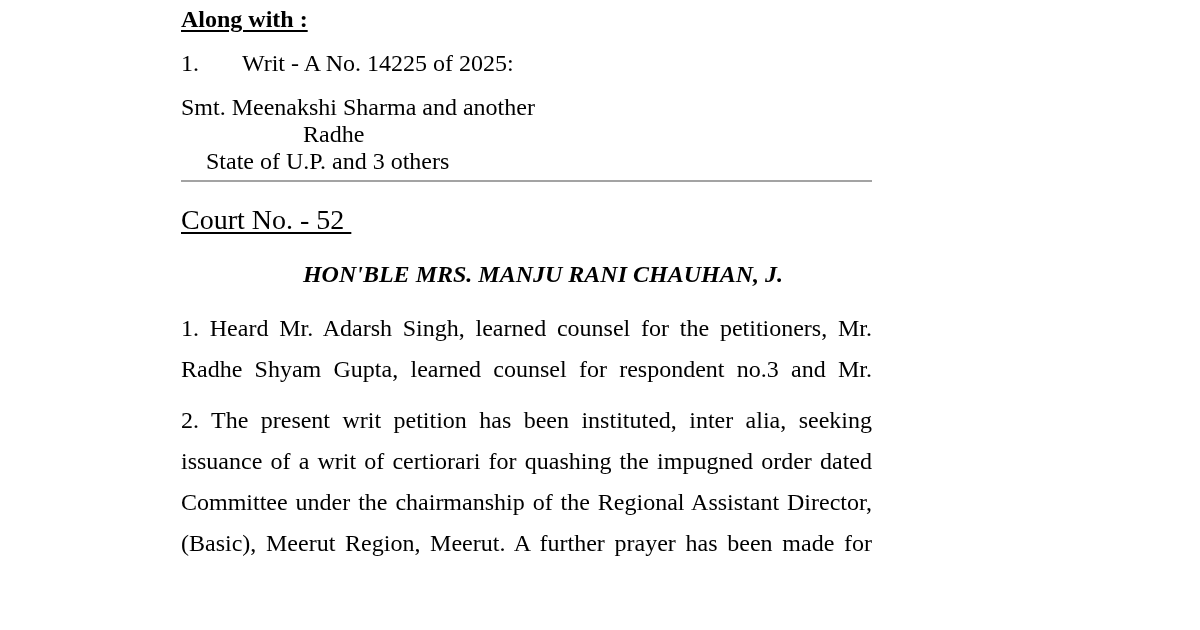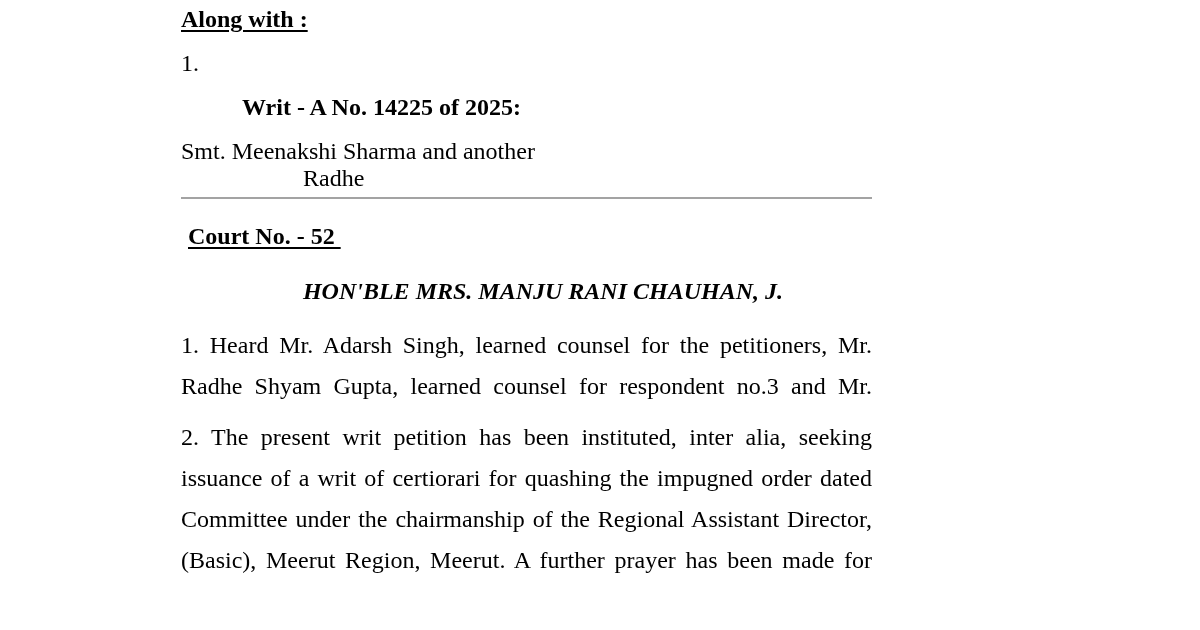--- a/index.html
+++ b/index.html
@@ -40,43 +40,42 @@
     font-weight: bold;
   }
 
   .case-line {
     margin-top: 17px;
     display: flex;
     font-size: 24px;
     line-height: 27px;
   }
   .case-number { flex: 0 0 61px; font-weight: normal; }
-  .case-title  { font-weight: bold; margin-top: 44px; }
+  .case-title  { font-weight: normal; }
 
   .parties {
     margin-top: 17px;
     font-size: 24px;
     line-height: 27px;
   }
   .versus     { margin-left: 122px; }
   .respondent { margin-left: 25px; }
 
   .divider {
     margin-top: 5px;
     width: 100%;
     height: 0;
     border-top: 2px solid #a3a3a3;
   }
 
   .h-court {
     margin-top: 24px;
-    font-size: 24px;
+    font-size: 28px;
     line-height: 27px;
-    font-weight: bold;
-    margin-left: 7px;
+    font-weight: normal;
   }
 
   .h-judge {
     margin-top: 28px;
     font-size: 24px;
     line-height: 27px;
     font-weight: bold;
     text-align: center;
     padding-left: 33px;       
     font-style: italic;
@@ -104,20 +103,21 @@
     </div>
 
     <div class="case-line">
       <span class="case-number">1.</span>
       <span class="case-title">Writ - A No. 14225 of 2025:</span>
     </div>
 
     <div class="parties">
       <div>Smt. Meenakshi Sharma and another</div>
       <div class="versus">Radhe</div>
+      <div class="respondent">State of U.P. and 3 others</div>
     </div>
 
     <div class="divider"></div>
 
     <div class="h-court">
       <span class="underlined">Court No. - 52 </span>
     </div>
 
     <div class="h-judge">HON'BLE MRS. MANJU RANI CHAUHAN, J.</div>
 

